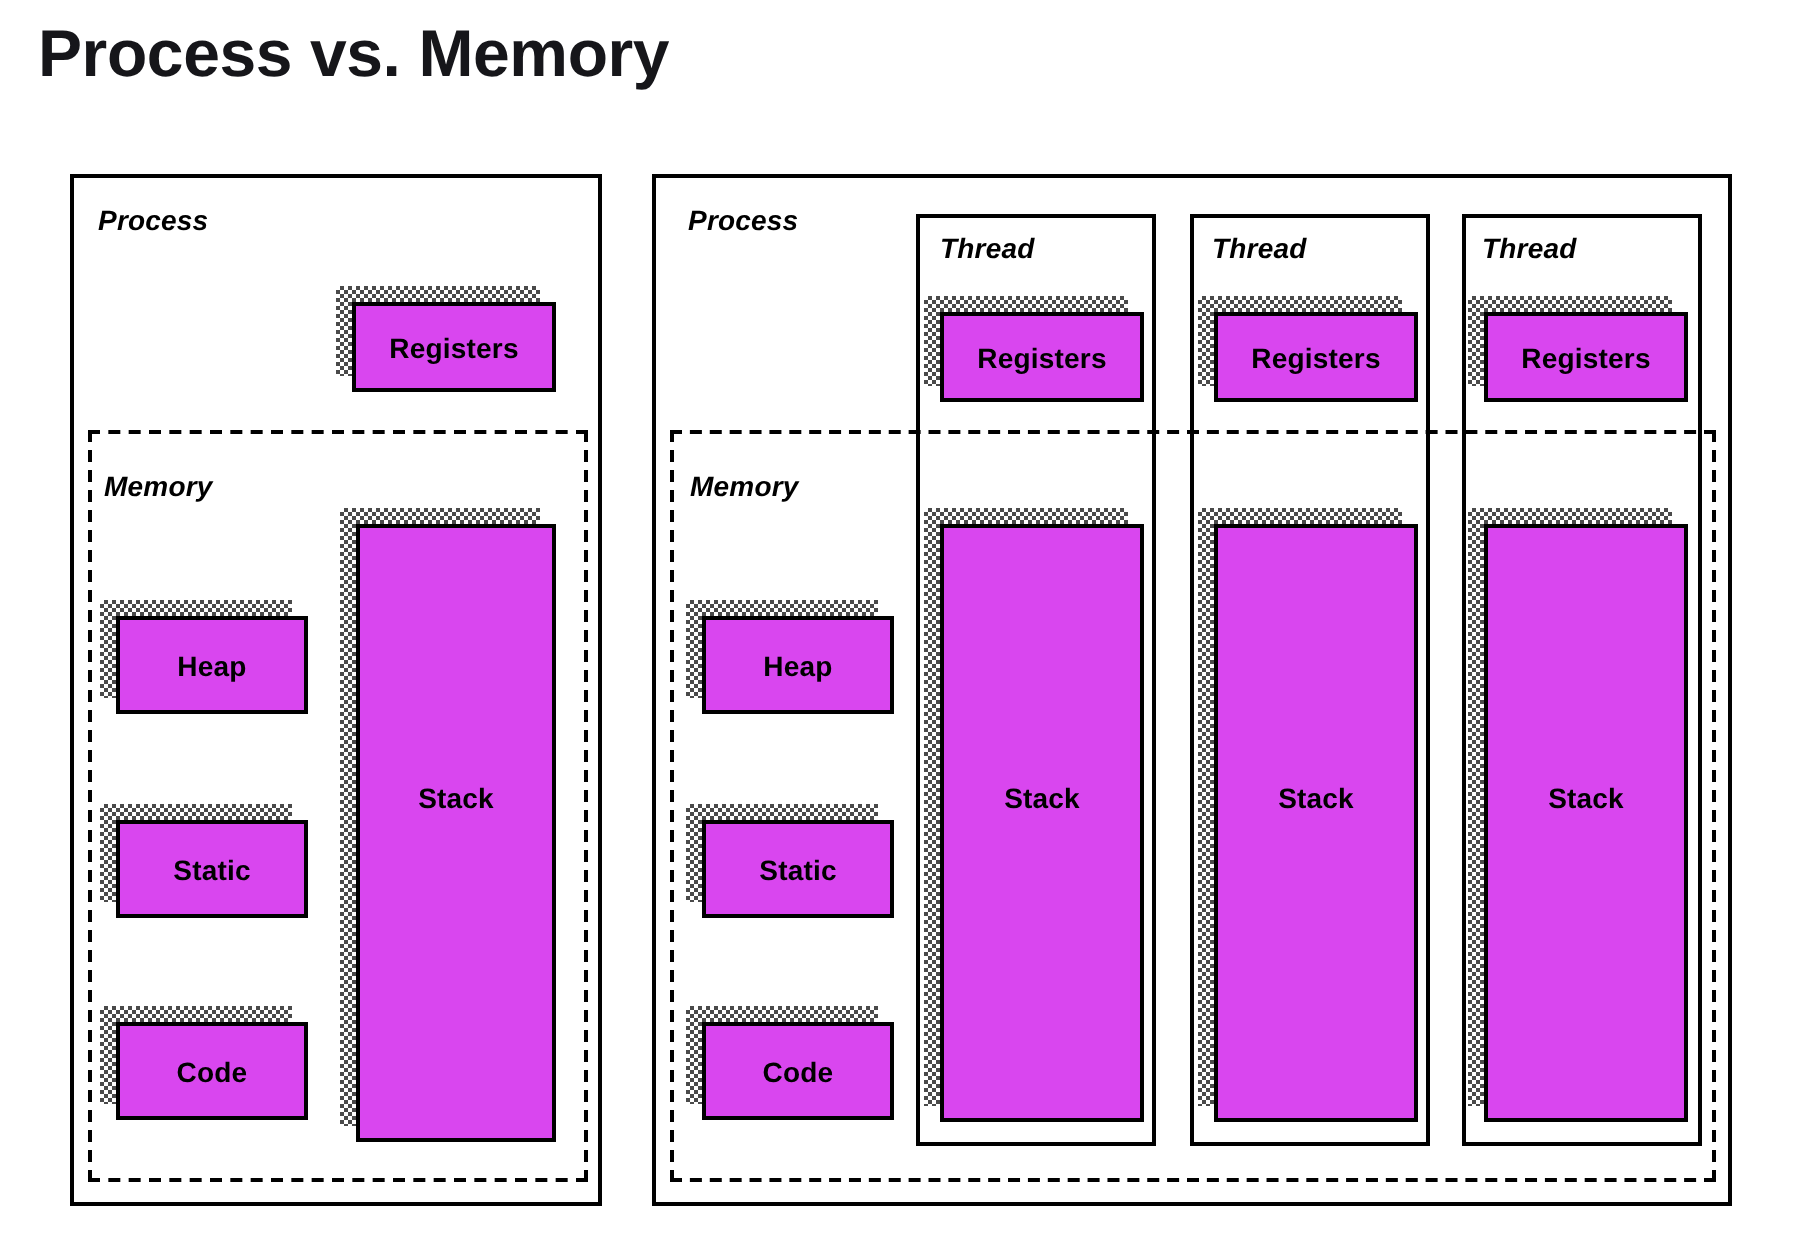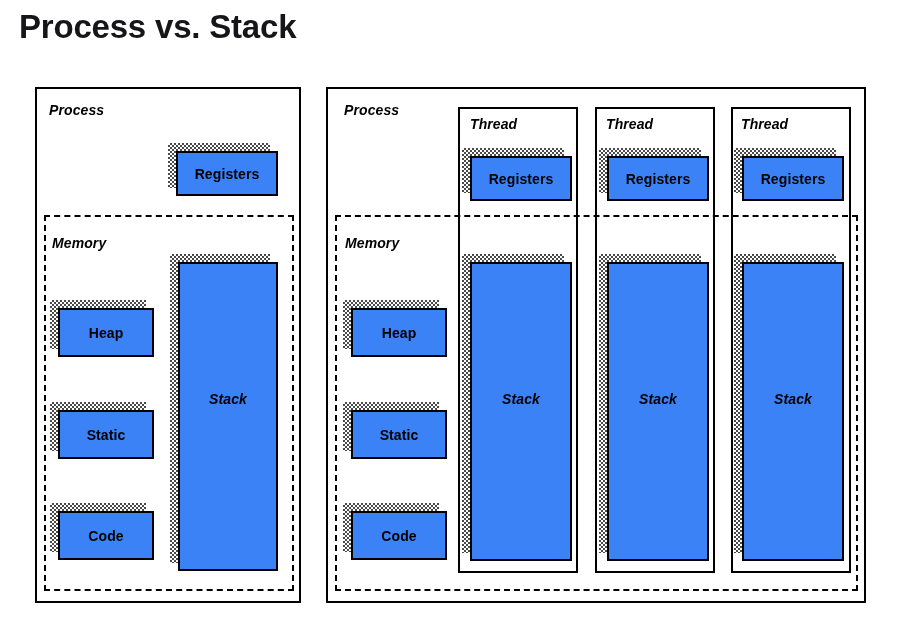--- a/index.html
+++ b/index.html
@@ -78,45 +78,45 @@
     background-position: 0 0, 2px 2px;
   }
 
   .shadow-box .face {
     position: absolute;
     left: 8px;
     top: 8px;
     right: 0;
     bottom: 0;
     border: 2px solid #000000;
-    background: #3b82f6;
+    background: #d946ef;
     display: flex;
     align-items: center;
     justify-content: center;
   }
 
   .shadow-box .face .lbl {
     font-size: 14px;
     font-weight: bold;
     color: #000000;
     white-space: nowrap;
     letter-spacing: 0.1px;
   }
 
   
-  .shadow-box.stack .face { align-items: flex-start; justify-content: center; font-style: italic; }
+  .shadow-box.stack .face { align-items: flex-start; justify-content: center; }
   .shadow-box.stack .face .lbl { margin-top: 127px; }
 
   
   .shadow-box.stack.thread-stack .face .lbl { margin-top: 127px; }
 </style>
 </head>
 <body>
 
-<div id="page-title">Process vs. Stack</div>
+<div id="page-title">Process vs. Memory</div>
 
 <div class="abs process-panel" style="left:35px; top:87px; width:266px; height:516px;">
 </div>
 
 <div class="caption" style="left:49px; top:102px;">Process</div>
 
 <div class="abs memory-region" style="left:44px; top:215px; width:250px; height:376px;"></div>
 
 <div class="caption" style="left:52px; top:235px;">Memory</div>
 

